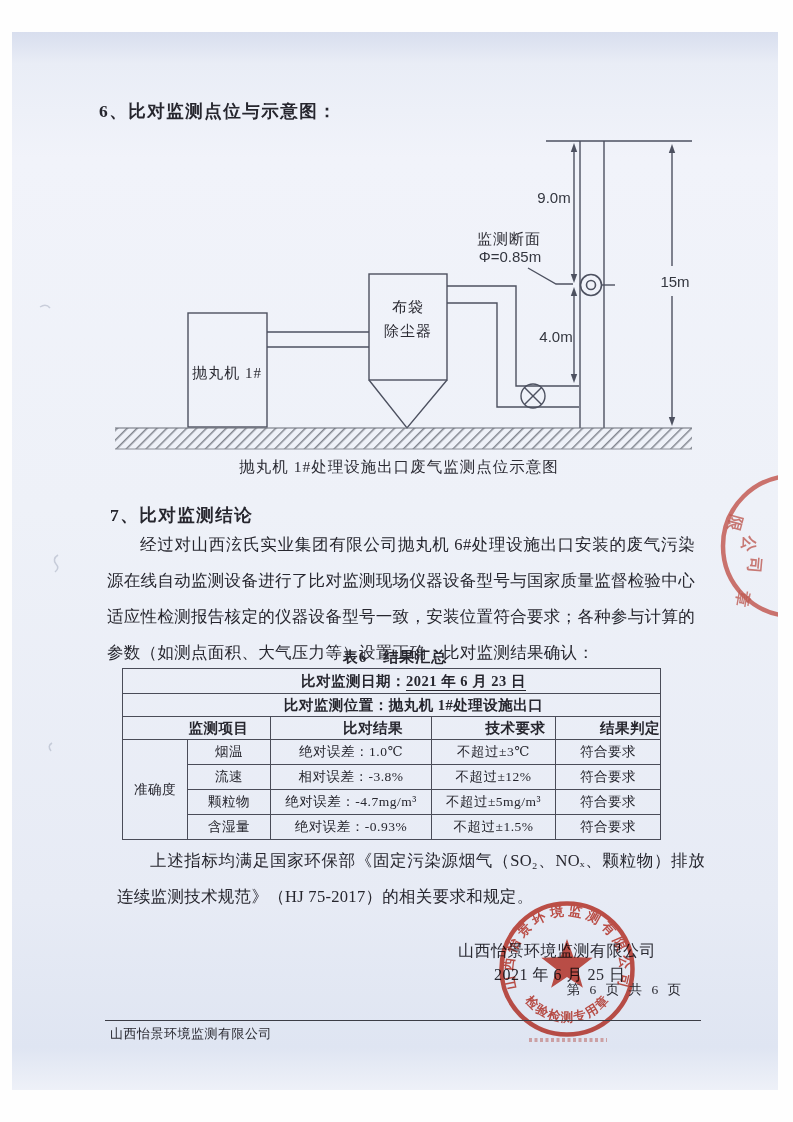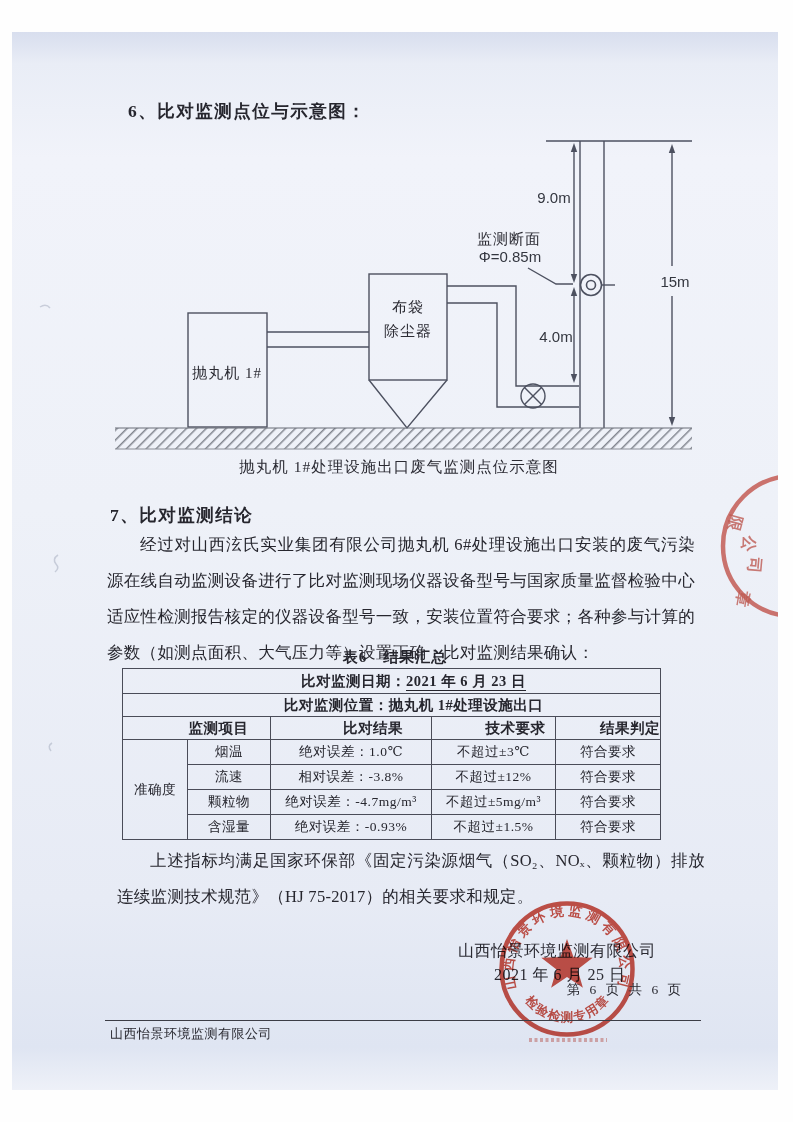--- a/index.html
+++ b/index.html
@@ -41,21 +41,21 @@
       </g>
     </svg>
   </div>
 
   <svg class="abs" style="left:30px;top:295px;opacity:.45" width="50" height="470" viewBox="0 0 50 470">
     <path d="M10 12 q6 -4 10 1" stroke="#9aa2b5" stroke-width="1.5" fill="none"></path>
     <path d="M28 260 q-6 4 -2 9 q4 4 -1 8" stroke="#9aa2b5" stroke-width="1.6" fill="none"></path>
     <path d="M22 448 q-5 3 -1 8" stroke="#9aa2b5" stroke-width="1.5" fill="none"></path>
   </svg>
 
-  <div class="abs heading" style="left:128px;top:99px;">6、比对监测点位与示意图：</div>
+  <div class="abs heading" style="left:99px;top:99px;">6、比对监测点位与示意图：</div>
 
   <svg class="abs" style="left:100px;top:128px;" width="600" height="352" viewBox="100 128 600 352">
     <defs>
       <pattern id="hatch" width="7" height="7" patternUnits="userSpaceOnUse" patternTransform="rotate(45)">
         <line x1="0" y1="0" x2="0" y2="7" stroke="#82868f" stroke-width="3"></line>
       </pattern>
     </defs>
 
     <g stroke="#4d5160" stroke-width="1.4" fill="none">
 

